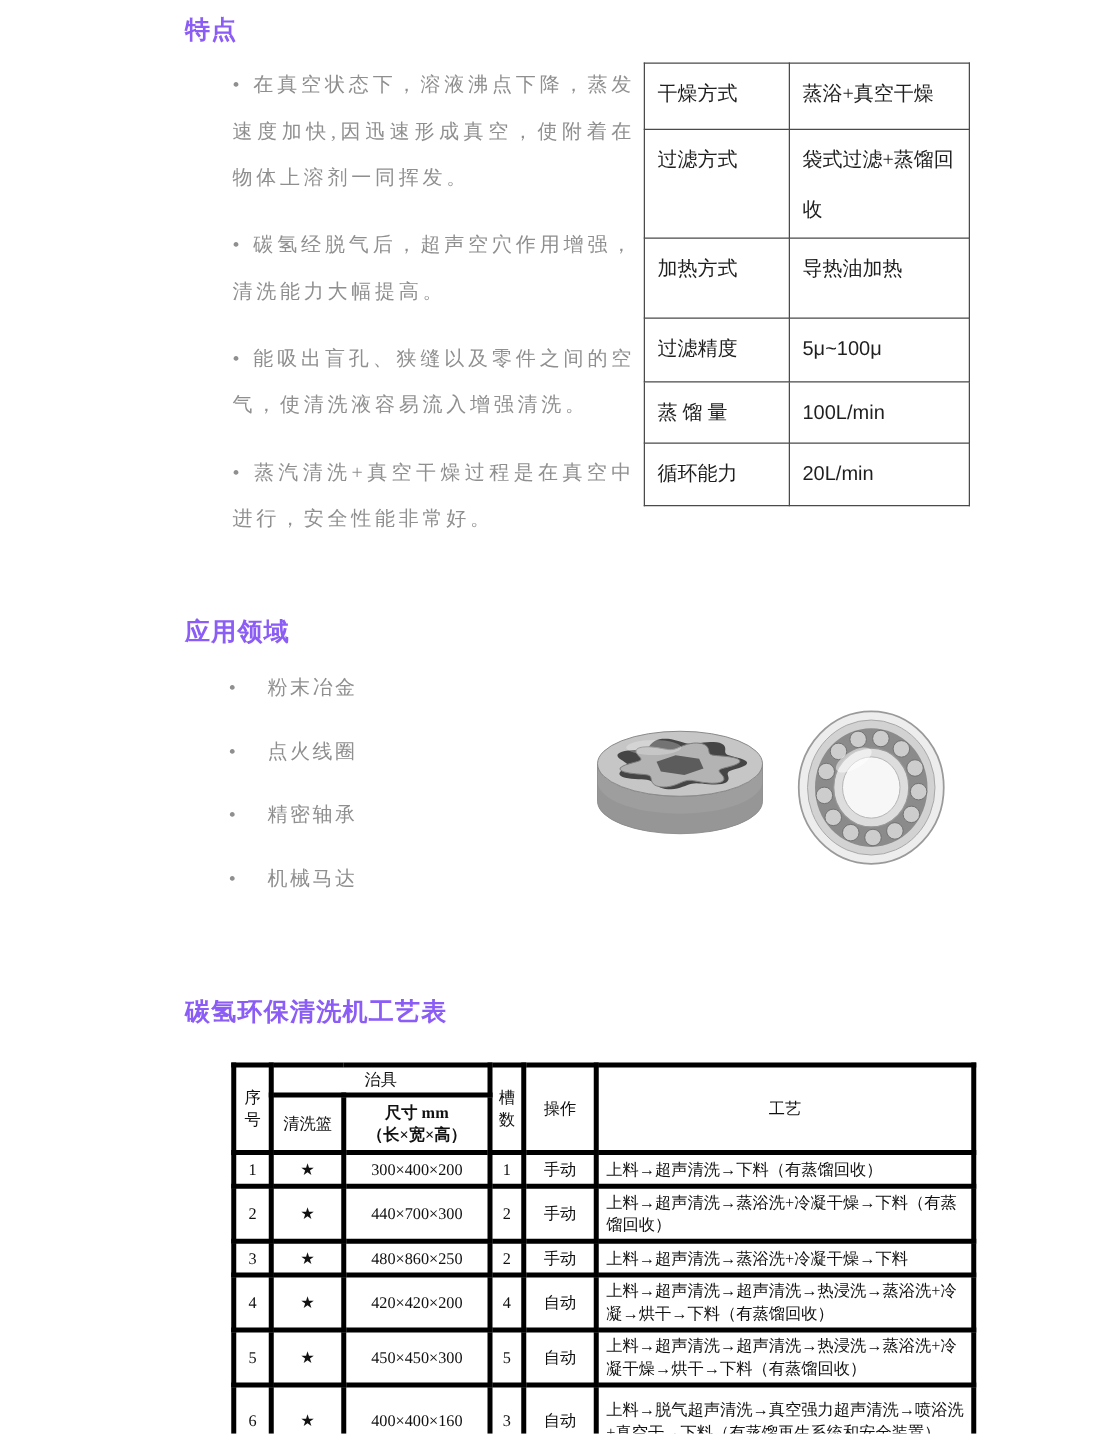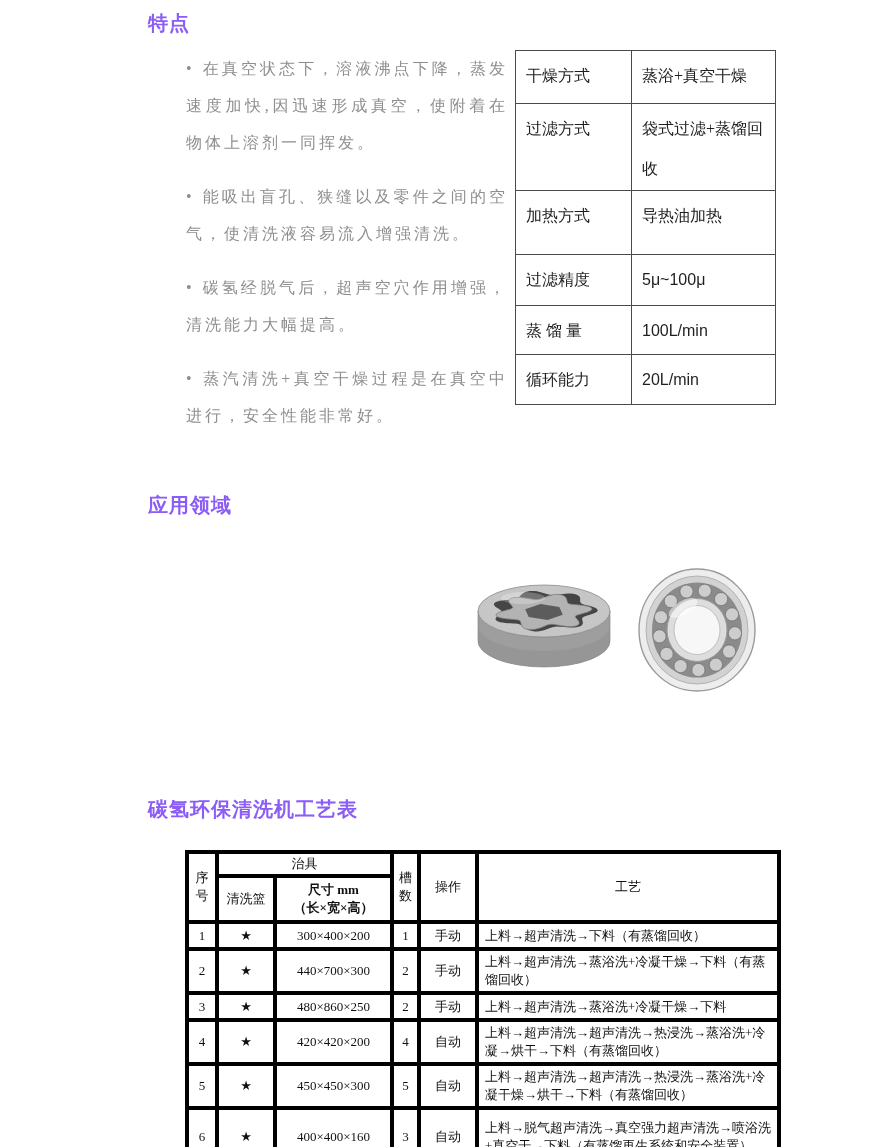--- a/index.html
+++ b/index.html
@@ -61,22 +61,22 @@
 </style>
 </head>
 <body>
 
 <div id="page">
 
   <div class="heading" style="top:10px;">特点</div>
 
   <div id="feature-list">
     <p class="feat-item"><span class="feat-bullet">•</span><span>在真空状态下，溶液沸点下降，蒸发速度加快,因迅速形成真空，使附着在物体上溶剂一同挥发。</span></p>
+    <p class="feat-item"><span class="feat-bullet">•</span><span>碳氢经脱气后，超声空穴作用增强，清洗能力大幅提高。</span></p>
     <p class="feat-item"><span class="feat-bullet">•</span><span>能吸出盲孔、狭缝以及零件之间的空气，使清洗液容易流入增强清洗。</span></p>
-    <p class="feat-item"><span class="feat-bullet">•</span><span>碳氢经脱气后，超声空穴作用增强，清洗能力大幅提高。</span></p>
     <p class="feat-item"><span class="feat-bullet">•</span><span>蒸汽清洗+真空干燥过程是在真空中进行，安全性能非常好。</span></p>
   </div>
 
   <table id="spec-table">
     <colgroup>
         <col class="c-label">
         <col class="c-value">
       </colgroup>
     <tbody>
       <tr class="sr0">
@@ -101,20 +101,26 @@
       </tr>
       <tr class="sr5">
         <td>循环能力</td>
         <td class="spec-val-latin">20L/min</td>
       </tr>
     </tbody>
   </table>
 
   <div class="heading" style="top:492px;">应用领域</div>
 
+  <div id="app-list">
+    <div class="app-item"><span class="app-bullet">•</span><span>粉末冶金</span></div>
+    <div class="app-item"><span class="app-bullet">•</span><span>点火线圈</span></div>
+    <div class="app-item"><span class="app-bullet">•</span><span>精密轴承</span></div>
+    <div class="app-item"><span class="app-bullet">•</span><span>机械马达</span></div>
+  </div>
 
   <svg id="illu-left" width="142" height="116" viewBox="0 0 142 116">
       <path d="M5,46 L5,76 A66,26 0 0 0 137,76 L137,46 A66,26 0 0 1 5,46 Z" fill="#9e9e9e" stroke="#7d7d7d" stroke-width="0.6"></path>
       <path d="M5,60 L5,76 A66,26 0 0 0 137,76 L137,60 A66,26 0 0 1 5,60 Z" fill="#8f8f8f" opacity="0.55"></path>
       <ellipse cx="71" cy="46" rx="66" ry="26" fill="#c6c6c6" stroke="#8a8a8a" stroke-width="0.8"></ellipse>
       <path d="M124.5,46.0L123.7,46.9L122.2,47.8L120.4,48.6L118.3,49.3L116.1,50.0L114.1,50.6L112.3,51.2L110.8,51.8L109.8,52.4L109.3,53.1L109.1,53.9L109.2,54.8L109.5,55.8L109.8,56.9L109.9,57.9L109.6,59.0L109.0,60.0L107.9,60.9L106.4,61.6L104.4,62.1L102.0,62.4L99.3,62.5L96.6,62.5L93.8,62.3L91.1,62.1L88.6,61.8L86.2,61.7L84.1,61.6L82.2,61.7L80.5,62.0L78.7,62.4L77.0,63.0L75.1,63.7L73.1,64.4L71.0,65.2L68.7,65.8L66.3,66.2L63.8,66.4L61.4,66.4L59.1,66.1L57.0,65.6L55.1,64.9L53.5,64.0L52.1,63.0L50.9,62.1L49.8,61.2L48.7,60.4L47.6,59.7L46.2,59.2L44.5,58.8L42.5,58.6L40.2,58.4L37.6,58.3L34.9,58.2L32.1,57.9L29.5,57.6L27.1,57.2L25.1,56.6L23.7,55.8L22.8,54.9L22.5,54.0L22.8,53.0L23.6,51.9L24.7,50.9L25.9,50.0L27.0,49.1L28.0,48.2L28.6,47.5L28.8,46.7L28.5,46.0L27.8,45.3L26.6,44.5L25.3,43.6L23.9,42.7L22.5,41.7L21.5,40.7L21.0,39.7L21.0,38.8L21.6,37.9L22.8,37.1L24.6,36.4L26.8,35.8L29.4,35.4L32.1,35.1L34.8,34.9L37.4,34.7L39.6,34.4L41.6,34.1L43.2,33.7L44.5,33.2L45.6,32.5L46.5,31.7L47.3,30.7L48.3,29.7L49.4,28.7L50.8,27.8L52.5,27.0L54.5,26.4L56.7,26.0L59.1,25.9L61.6,26.0L64.1,26.3L66.5,26.9L68.8,27.5L71.0,28.2L73.0,28.8L74.9,29.3L76.7,29.7L78.5,30.0L80.5,30.0L82.5,29.9L84.8,29.7L87.2,29.3L89.8,29.0L92.6,28.7L95.3,28.6L98.0,28.6L100.4,28.8L102.6,29.2L104.4,29.9L105.7,30.7L106.6,31.7L107.0,32.7L107.2,33.8L107.2,34.9L107.1,35.9L107.2,36.8L107.5,37.6L108.2,38.3L109.3,38.9L110.8,39.4L112.7,40.0L114.9,40.5L117.2,41.1L119.5,41.7L121.5,42.5L123.1,43.3L124.2,44.2L124.7,45.1L124.5,46.0Z" fill="#454545"></path>
       <path d="M114.8,47.0L112.7,47.7L110.5,48.3L108.4,48.9L106.4,49.4L104.7,49.9L103.4,50.4L102.6,50.9L102.3,51.4L102.4,52.1L102.8,52.8L103.5,53.6L104.3,54.5L105.1,55.5L105.8,56.6L106.1,57.6L106.1,58.6L105.6,59.5L104.6,60.3L103.1,60.9L101.2,61.3L98.9,61.5L96.4,61.6L93.8,61.4L91.1,61.1L88.5,60.8L86.1,60.3L83.8,59.9L81.8,59.6L80.0,59.3L78.4,59.3L76.9,59.4L75.5,59.7L74.1,60.1L72.6,60.7L71.0,61.4L69.2,62.2L67.2,62.9L65.1,63.6L62.8,64.1L60.4,64.5L58.1,64.6L55.9,64.5L53.9,64.2L52.2,63.7L50.7,62.9L49.6,62.0L48.9,61.0L48.4,60.0L48.1,58.9L47.9,58.0L47.7,57.1L47.4,56.3L46.8,55.7L46.0,55.3L44.8,54.9L43.1,54.7L41.1,54.5L38.8,54.3L36.2,54.1L33.5,53.8L30.9,53.5L28.4,53.0L26.3,52.5L24.6,51.8L23.5,51.1L23.1,50.3L23.2,49.4L24.0,48.6L25.4,47.8L27.2,47.0L29.3,46.3L31.5,45.7L33.6,45.1L35.6,44.6L37.3,44.1L38.6,43.6L39.4,43.1L39.7,42.6L39.6,41.9L39.2,41.2L38.5,40.4L37.7,39.5L36.9,38.5L36.2,37.4L35.9,36.4L35.9,35.4L36.4,34.5L37.4,33.7L38.9,33.1L40.8,32.7L43.1,32.5L45.6,32.4L48.2,32.6L50.9,32.9L53.5,33.2L55.9,33.7L58.2,34.1L60.2,34.4L62.0,34.7L63.6,34.7L65.1,34.6L66.5,34.3L67.9,33.9L69.4,33.3L71.0,32.6L72.8,31.8L74.8,31.1L76.9,30.4L79.2,29.9L81.6,29.5L83.9,29.4L86.1,29.5L88.1,29.8L89.8,30.3L91.3,31.1L92.4,32.0L93.1,33.0L93.6,34.0L93.9,35.1L94.1,36.0L94.3,36.9L94.6,37.7L95.2,38.3L96.0,38.7L97.2,39.1L98.9,39.3L100.9,39.5L103.2,39.7L105.8,39.9L108.5,40.2L111.1,40.5L113.6,41.0L115.7,41.5L117.4,42.2L118.5,42.9L118.9,43.7L118.8,44.6L118.0,45.4L116.6,46.2L114.8,47.0Z" fill="#b3b3b3" stroke="#7e7e7e" stroke-width="0.8"></path>
       <path d="M89.8,49.7L74.5,54.9L55.7,52.1L52.2,44.3L67.5,39.1L86.3,41.9Z" fill="#5c5c5c"></path>
       <ellipse cx="50" cy="33" rx="22" ry="6" fill="#ffffff" opacity="0.25"></ellipse>
     </svg>

